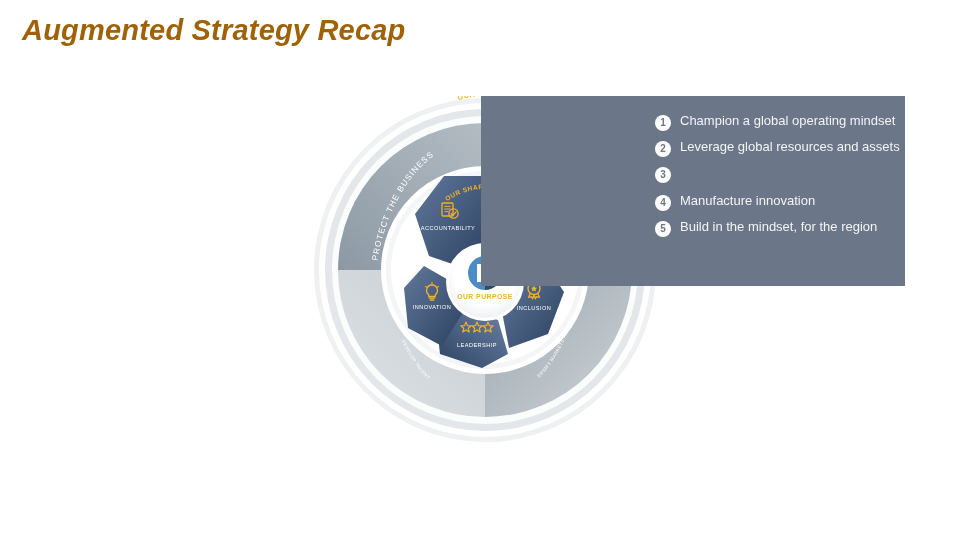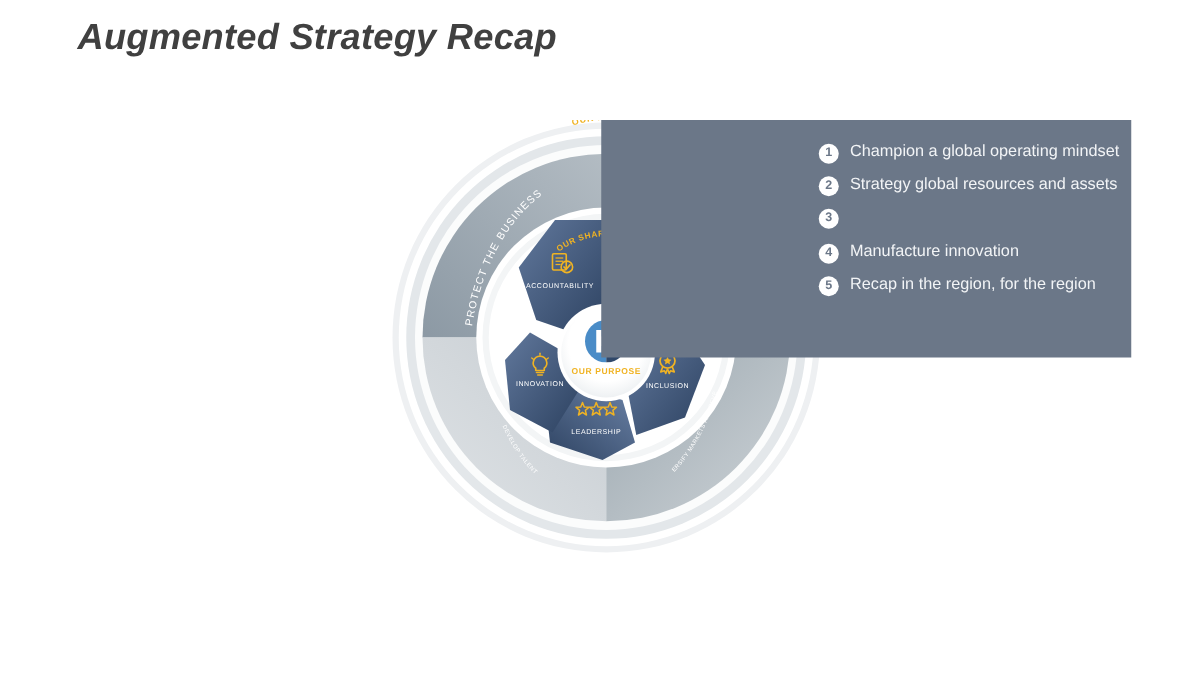--- a/index.html
+++ b/index.html
@@ -9,23 +9,22 @@
     font-family:"Liberation Sans", sans-serif;
     overflow:hidden;
     position:relative;
   }
   #slide{position:absolute;inset:0;}
 
   
   #title{
     position:absolute;left:22px;top:14px;
     font-size:29px;font-weight:bold;font-style:italic;
-    color:#404040;letter-spacing:.2px;
+    color:#a16207;letter-spacing:.2px;
     white-space:nowrap;
-    margin-left:40px;
   }
 
   
   #wheel-wrap{position:absolute;left:312px;top:96px;width:346px;height:348px;}
   #wheel-svg{display:block;width:346px;height:348px;}
 
   
   #panel{
     position:absolute;left:481px;top:96px;width:424px;height:190px;
     background:#6b7788;
@@ -222,33 +221,33 @@
   <div id="panel">
     <div id="panel-list">
 
       <div class="p-item">
         <div class="p-num">1</div>
         <div class="p-text">Champion a global operating mindset</div>
       </div>
 
       <div class="p-item">
         <div class="p-num">2</div>
-        <div class="p-text">Strategy global resources and assets</div>
+        <div class="p-text">Leverage global resources and assets</div>
       </div>
 
       <div class="p-item">
         <div class="p-num">3</div>
       </div>
 
       <div class="p-item">
         <div class="p-num">4</div>
         <div class="p-text">Manufacture innovation</div>
       </div>
 
       <div class="p-item">
         <div class="p-num">5</div>
-        <div class="p-text">Recap in the region, for the region</div>
+        <div class="p-text">Build in the mindset, for the region</div>
       </div>
 
     </div>
   </div>
 
 </div>
 
 </body></html>

